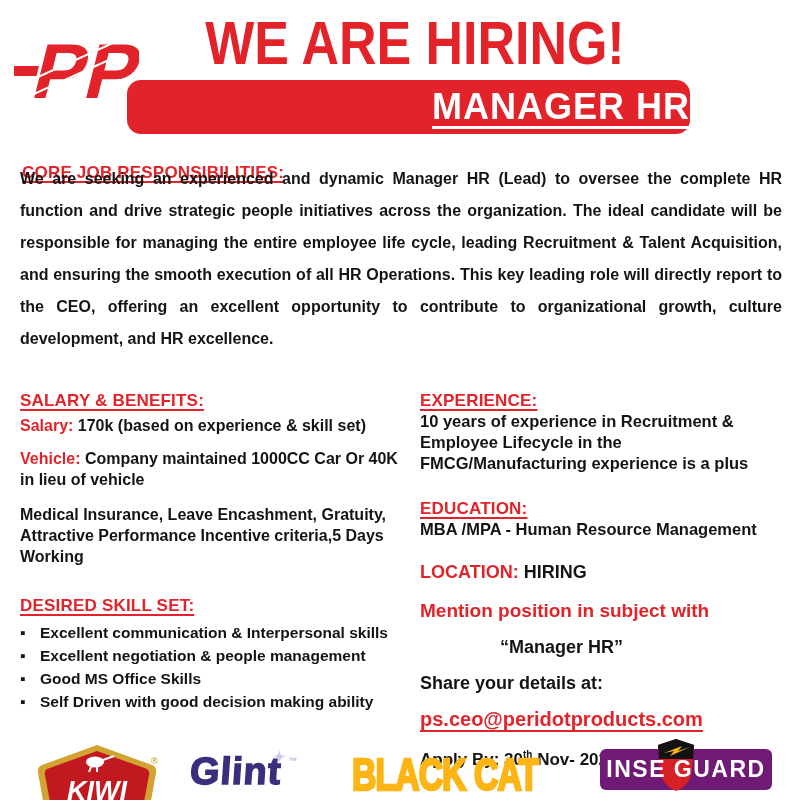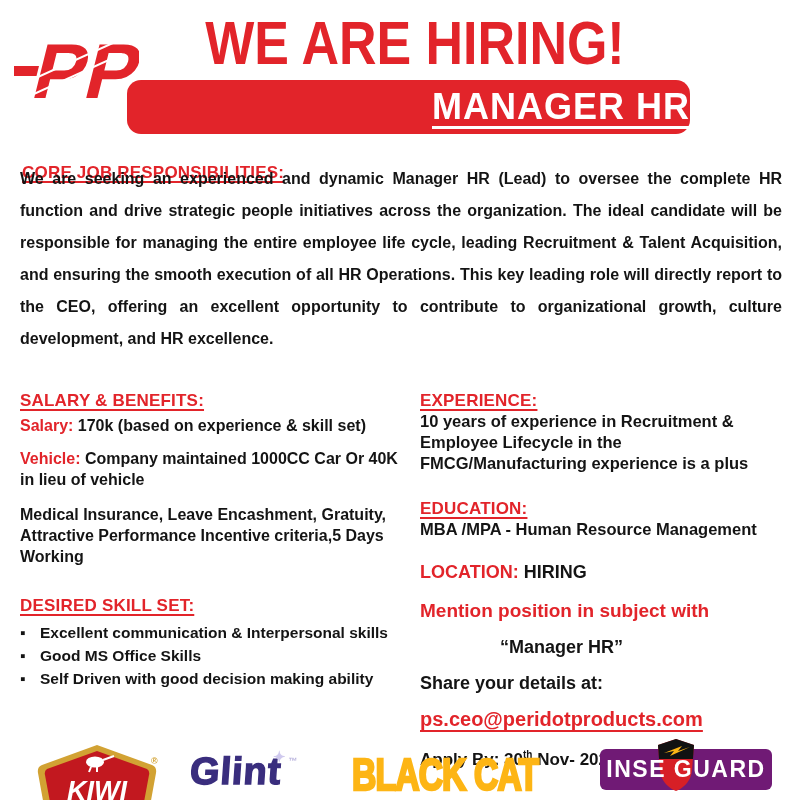--- a/index.html
+++ b/index.html
@@ -134,20 +134,23 @@
       <span class="red-label">Vehicle:</span><span> Company maintained 1000CC Car Or 40K in lieu of vehicle</span>
     </div>
     <div class="benefits-block">Medical Insurance, Leave Encashment, Gratuity, Attractive Performance Incentive criteria,5 Days Working</div>
 
     <span class="red-h skills-heading">DESIRED SKILL SET:</span>
     <ul class="skills-list">
       <li>
         <span class="bullet">▪</span><span>Excellent communication &amp; Interpersonal skills</span>
       </li>
       <li class="nowrap">
+        <span class="bullet">▪</span><span>Excellent negotiation &amp; people management</span>
+      </li>
+      <li class="nowrap">
         <span class="bullet">▪</span><span>Good MS Office Skills</span>
       </li>
       <li class="nowrap">
         <span class="bullet">▪</span><span>Self Driven with good decision making ability</span>
       </li>
     </ul>
   </div>
 
   <div class="col-right">
     <span class="red-h">EXPERIENCE:</span>

